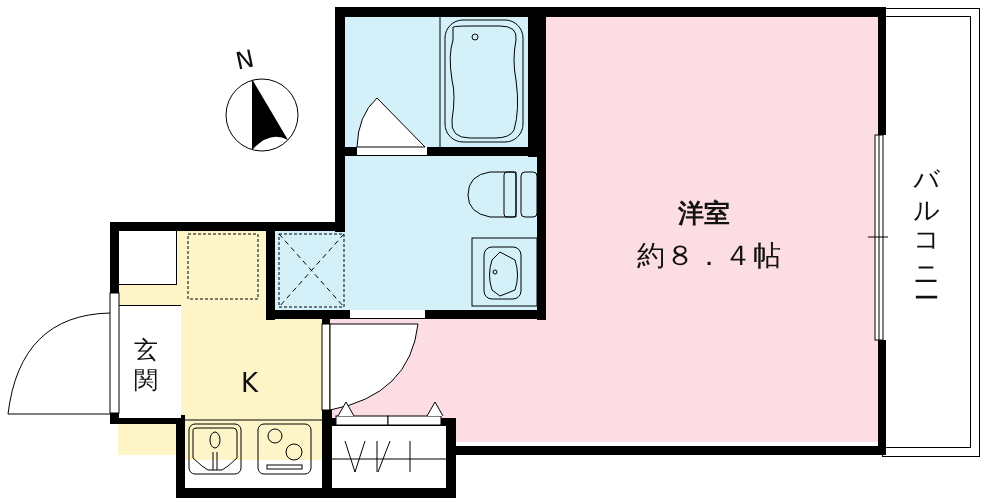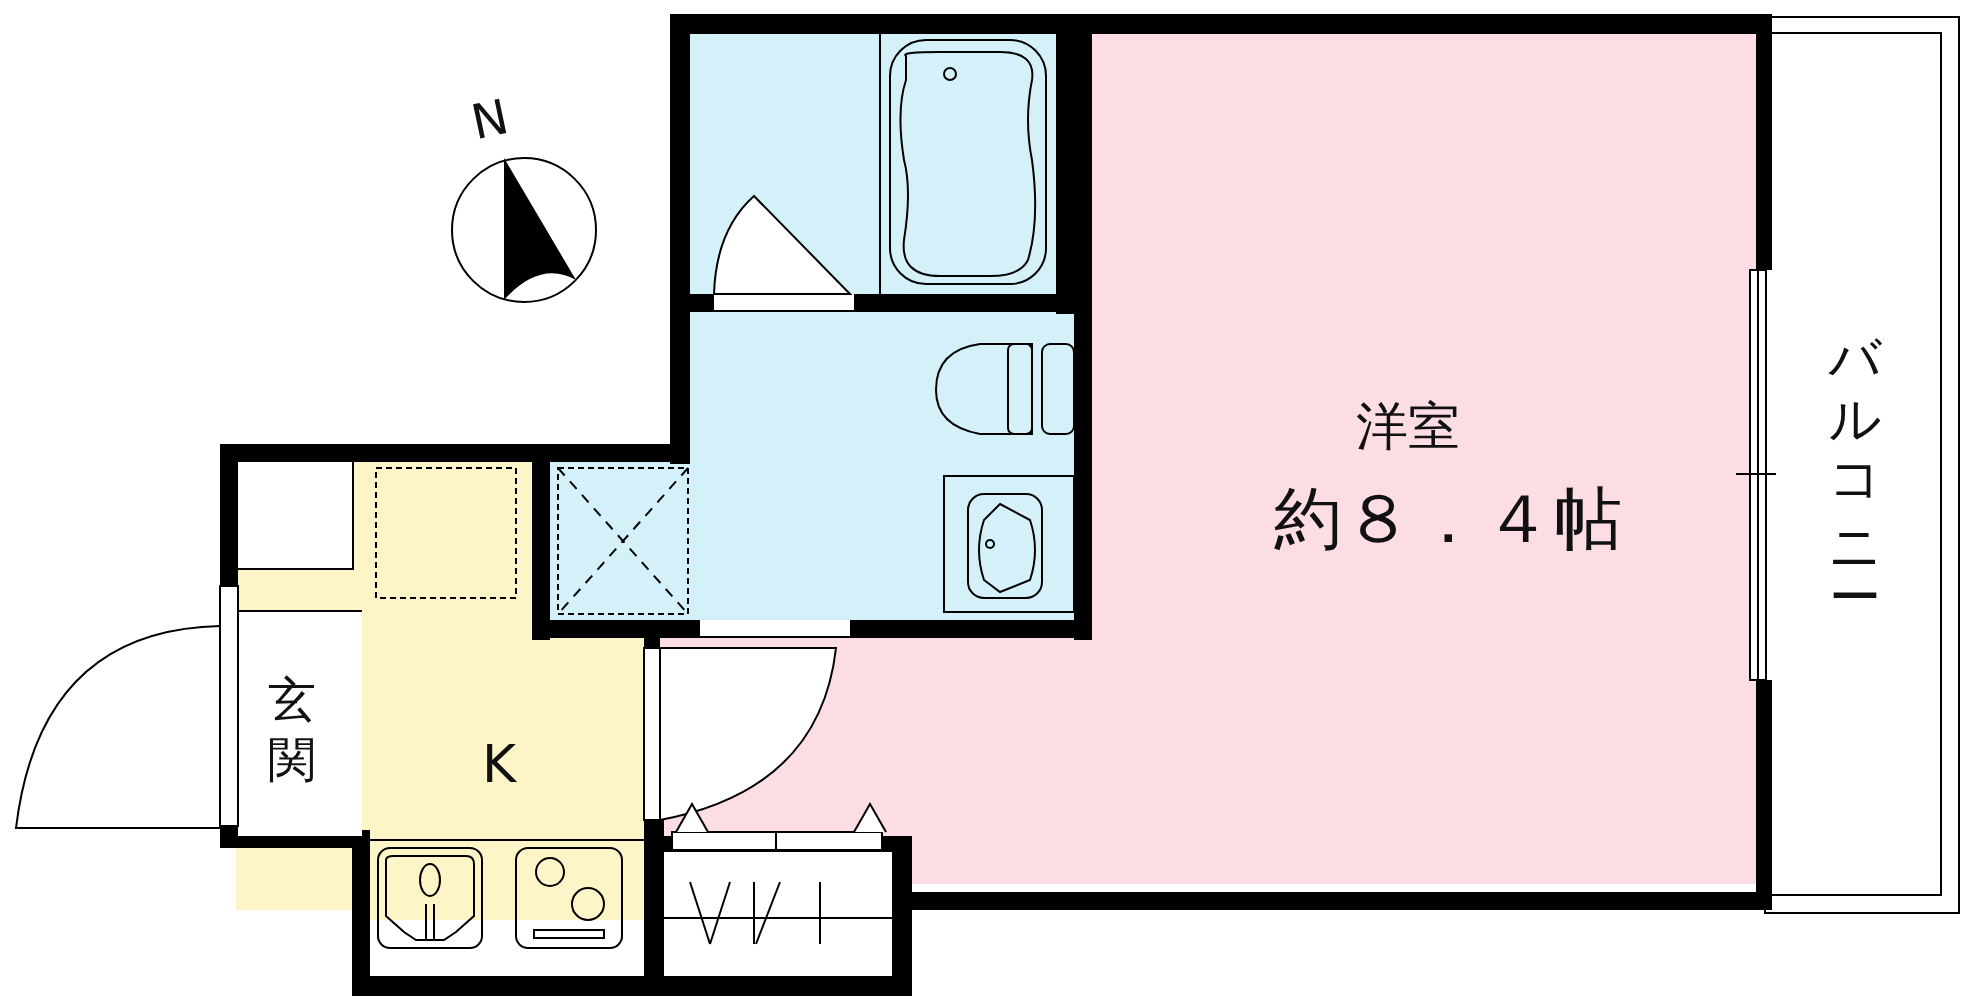--- a/index.html
+++ b/index.html
@@ -131,18 +131,18 @@
   </g>
 
   <g>
     <rect x="875" y="135" width="8" height="205" fill="#fff" stroke="#000"></rect>
     <line x1="879" y1="135" x2="879" y2="340" stroke="#000"></line>
     <line x1="868" y1="237" x2="888" y2="237" stroke="#000"></line>
   </g>
 </svg>
 
 <div class="label" style="left:236px;top:46px;font-size:24px;transform:rotate(-12deg);">N</div>
-<div class="label" style="left:678px;top:196px;font-size:26px;">洋室</div>
-<div class="label" style="left:637px;top:237px;font-size:34px;letter-spacing:1px;">約８．４帖</div>
+<div class="label" style="left:678px;top:196px;font-size:26px;font-weight:bold;">洋室</div>
+<div class="label" style="left:637px;top:237px;font-size:28px;letter-spacing:1px;">約８．４帖</div>
 <div class="label" style="left:241px;top:368px;font-size:26px;">K</div>
 <div class="label" style="left:134px;top:334px;font-size:24px;">玄</div>
 <div class="label" style="left:134px;top:364px;font-size:24px;">関</div>
 <div class="label" style="left:910px;top:150px;font-size:26px;writing-mode:vertical-rl;letter-spacing:4px;">バルコニー</div>
 
 </body></html>

